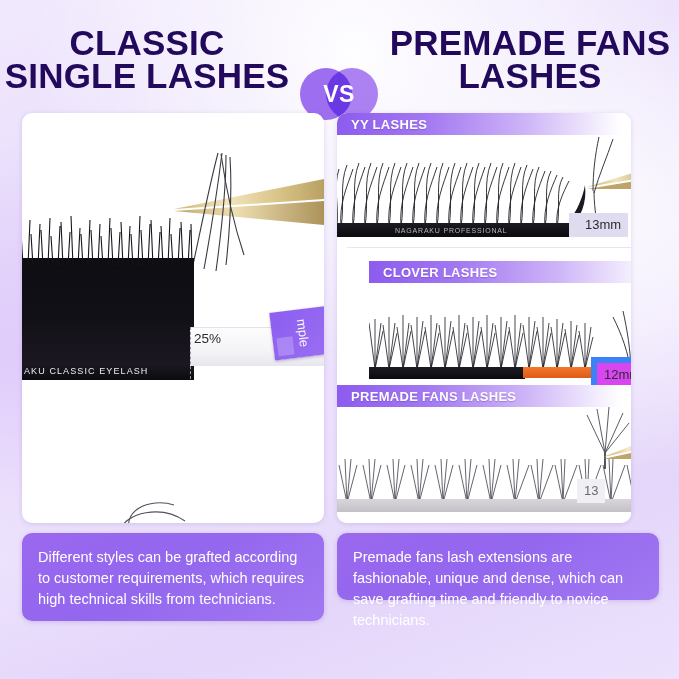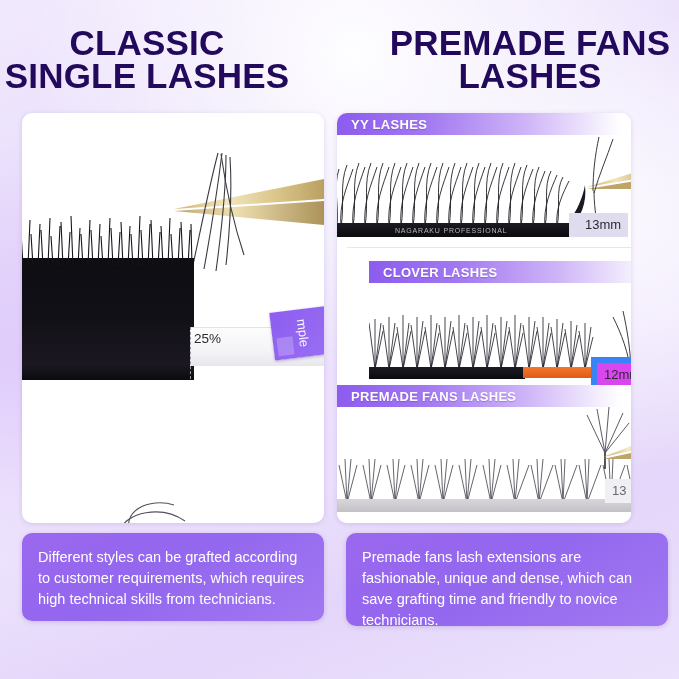--- a/index.html
+++ b/index.html
@@ -44,21 +44,21 @@
 
   
   .caption{
     position:absolute;border-radius:10px;
     background:linear-gradient(150deg,#9a68ef 0%,#9367ee 45%,#a178f2 100%);
     box-shadow:0 1px 5px rgba(90,50,150,.2);
     color:#ffffff;font-size:14.5px;line-height:21px;
     padding:14px 16px;box-sizing:border-box;
   }
   .cap-left{left:22px;top:533px;width:302px;height:88px;}
-  .cap-right{left:337px;top:533px;width:322px;height:93px;margin-left:9px;}
+  .cap-right{left:337px;top:533px;width:322px;height:67px;}
 
   
   .lash-tray{
     position:absolute;left:-6px;top:145px;width:178px;height:105px;
     background:linear-gradient(180deg,#0e0d12 0%,#121017 55%,#1a1720 100%);
   }
   .lash-tray .fuzz{
     position:absolute;left:0;top:-44px;width:100%;height:52px;overflow:hidden;
   }
   .tray-base{
@@ -137,20 +137,25 @@
   svg{display:block;}
 </style>
 </head>
 <body>
 
 <div class="stage">
 
   <div class="header">
     <div class="h-title h-left">CLASSIC SINGLE LASHES</div>
 
+    <div class="vs-badge">
+      <div class="vs-c a"></div>
+      <div class="vs-c b"></div>
+      <div class="vs-text">VS</div>
+    </div>
 
     <div class="h-title h-right">PREMADE FANS LASHES</div>
   </div>
 
   <div class="panel panel-left">
 
     <svg width="302" height="410" viewBox="0 0 302 410">
       <defs>
         <linearGradient id="goldA" x1="0" y1="0" x2="1" y2="0">
           <stop offset="0%" stop-color="#cbb273"></stop>
@@ -205,20 +210,21 @@
                      M102 52 L104 18 M107 52 L105 8 M112 52 L114 12 M117 52 L115 20 M122 52 L124 2
                      M127 52 L125 16 M132 52 L134 10 M137 52 L135 6 M142 52 L144 18 M147 52 L145 12
                      M152 52 L154 4 M157 52 L155 20 M162 52 L164 14 M167 52 L165 8 M172 52 L174 16
                      M176 52 L175 10"></path>
           </g>
         </svg>
       </div>
     </div>
 
     <div class="tray-base"></div>
+    <div class="tray-brand">AKU  CLASSIC  EYELASH</div>
 
     <div class="strip-white"></div>
     <div class="pct-tick"></div>
     <div class="pct">25%</div>
 
     <div class="sample-label">
       <div class="sample-chip"></div>
       <span>mple</span>
     </div>
   </div>
@@ -367,21 +373,21 @@
           <g stroke="#4a4852" stroke-width="0.9" fill="none">
             <path d="M268 46 L250 8 M268 46 L260 2 M268 46 L272 0 M268 46 L286 6 M268 46 L292 16"></path>
             <path d="M268 46 L268 62" stroke="#2c2a32" stroke-width="1.6"></path>
           </g>
           <g>
             <path d="M266 50 L322 28 L322 38 Z" fill="url(#goldE)"></path>
             <path d="M266 52 L322 40 L322 52 Z" fill="#bda469"></path>
           </g>
         </svg>
         <div class="strip-gray" style="left:-2px;top:92px;width:326px;height:13px;"></div>
-        <div class="mm-tag mm-13b" style="left:268px;top:72px;">13</div>
+        <div class="mm-tag mm-13b" style="left:240px;top:72px;">13</div>
       </div>
     </div>
   </div>
 
   <div class="caption cap-left">Different styles can be grafted according to customer requirements, which requires high technical skills from technicians.</div>
 
   <div class="caption cap-right">Premade fans lash extensions are fashionable, unique and dense, which can save grafting time and friendly to novice technicians.</div>
 
 </div>
 

